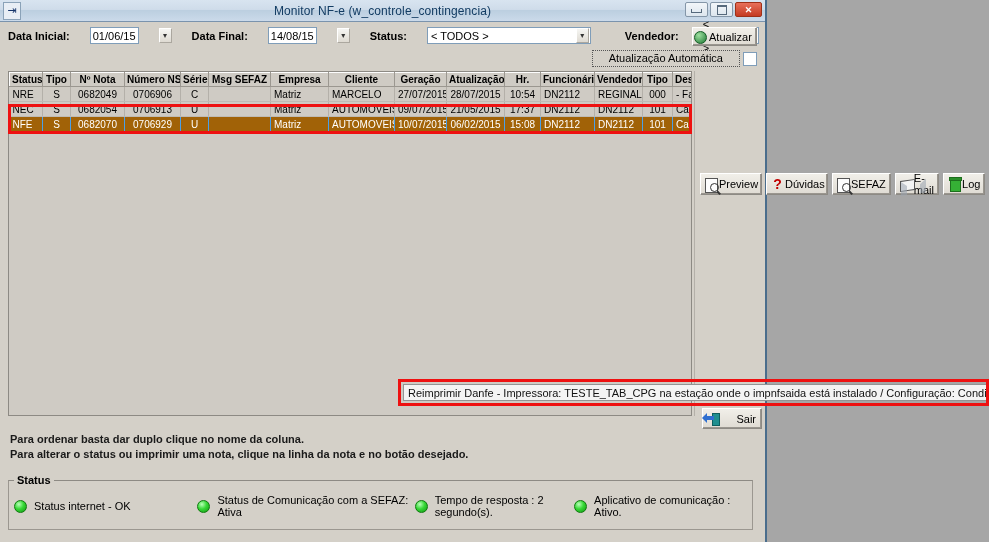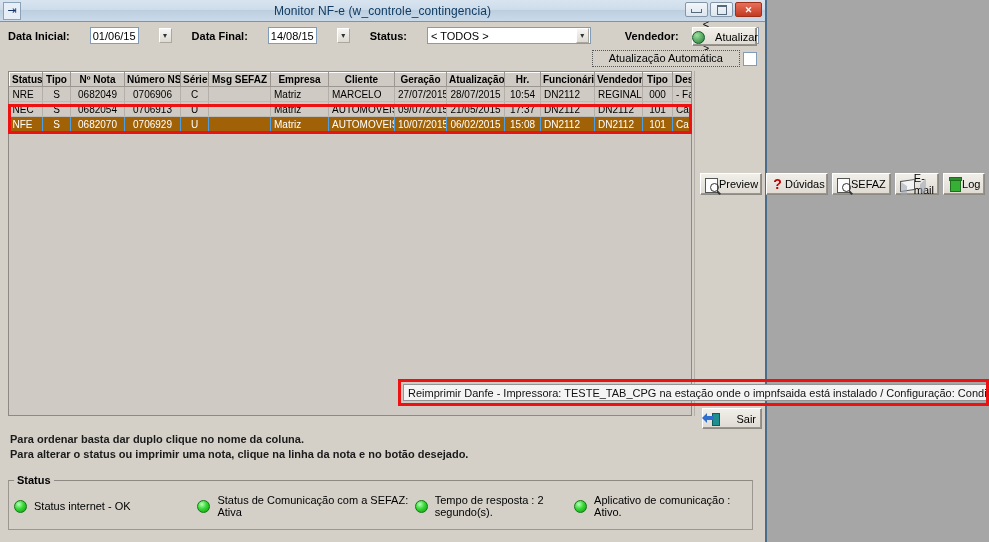--- a/index.html
+++ b/index.html
@@ -178,22 +178,21 @@
     font-size: 11px;
     box-sizing: border-box;
     cursor: default;
   }
   #atualizar-btn {
     position: absolute;
     right: 8px;
     top: 5px;
     width: 65px;
     height: 19px;
-    justify-content: center;
-    gap: 11px;
+    gap: 3px;
   }
   #auto-update-wrap {
     position: absolute;
     right: 8px;
     top: 28px;
     display: flex;
     align-items: center;
     gap: 3px;
   }
   #auto-update-label {

